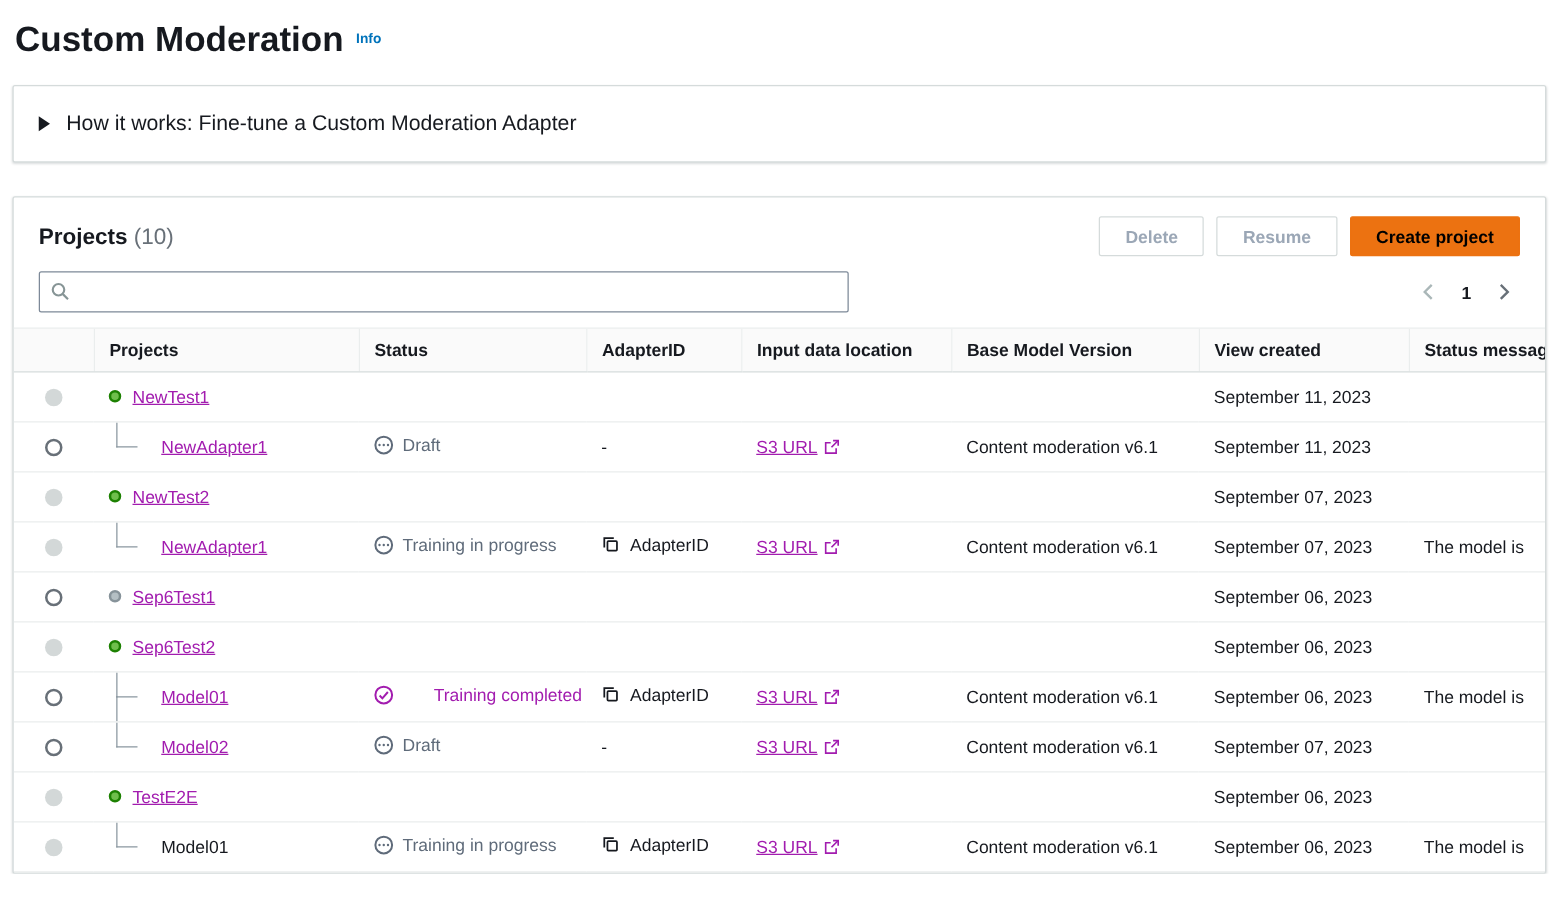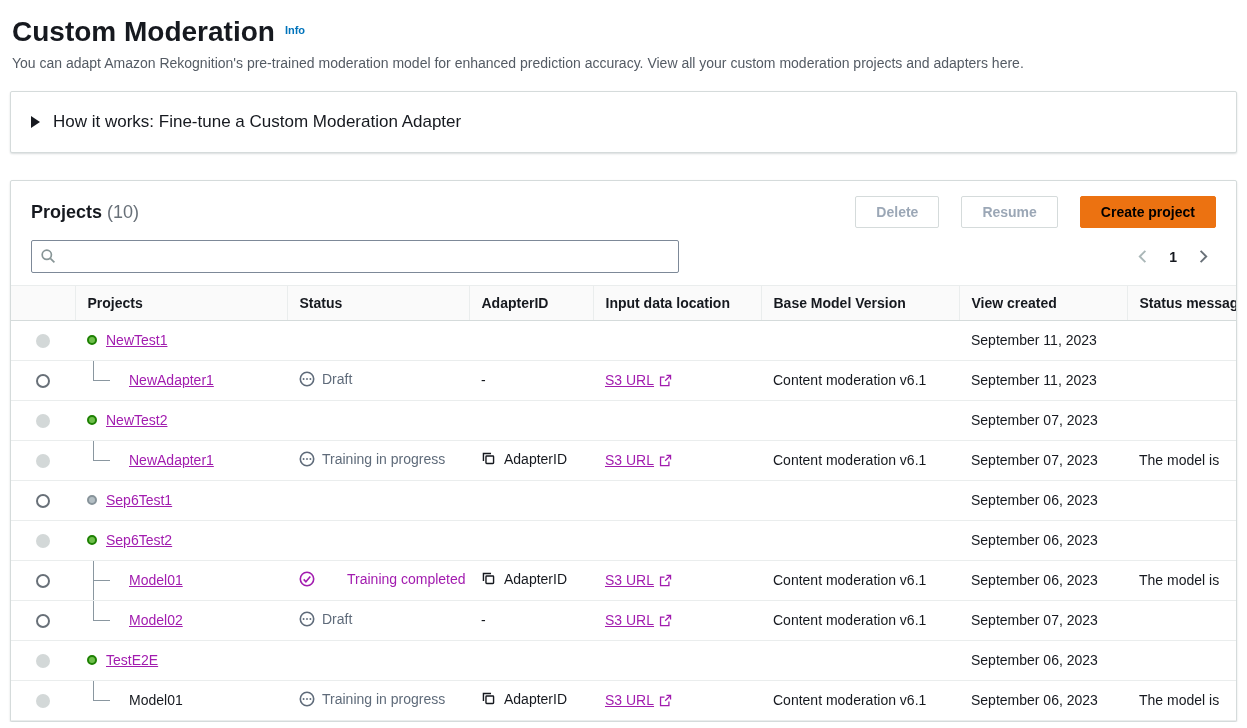--- a/index.html
+++ b/index.html
@@ -37,21 +37,21 @@
     display:inline-block; width:0; height:0;
     border-top:6px solid transparent; border-bottom:6px solid transparent;
     border-left:9px solid #16191f;
   }
 
   
   .projects-card { margin-top:27px; padding-bottom:0; }
   .panel-header { display:flex; justify-content:space-between; align-items:center; padding:15px 20px 4px; }
   .panel-header h2 { margin:0; font-size:18px; font-weight:700; }
   .count { color:#687078; font-weight:400; }
-  .actions { display:flex; gap:22px; }
+  .actions { display:flex; gap:10px; }
   .btn {
     font-family:inherit; font-size:14px; font-weight:700;
     padding:7px 20px; border-radius:2px; background:#fff;
     border:1px solid #d5dbdb; color:#9ba7b6; cursor:not-allowed;
   }
   .btn.primary {
     background:#ec7211; border-color:#ec7211; color:#000000; cursor:pointer;
   }
 
   .toolbar { display:flex; justify-content:space-between; align-items:center; padding:8px 20px 12px; }
@@ -123,21 +123,20 @@
   .extic { display:inline-flex; }
   .extic svg { width:13px; height:13px; display:block; }
 </style>
 </head>
 <body>
 
 <div class="page">
 
   <div>
     <h1 class="page-title-row"><span>Custom Moderation</span><a href="#" class="info-link">Info</a></h1>
-    <p class="desc">You can adapt Amazon Rekognition's pre-trained moderation model for enhanced prediction accuracy. View all your custom moderation projects and adapters here.</p>
   </div>
 
   <section class="card hiw">
     <span class="caret"></span>
     <h2>How it works: Fine-tune a Custom Moderation Adapter</h2>
   </section>
 
   <section class="card projects-card">
     <div class="panel-header">
       <h2><span>Projects</span> <span class="count">(10)</span></h2>

